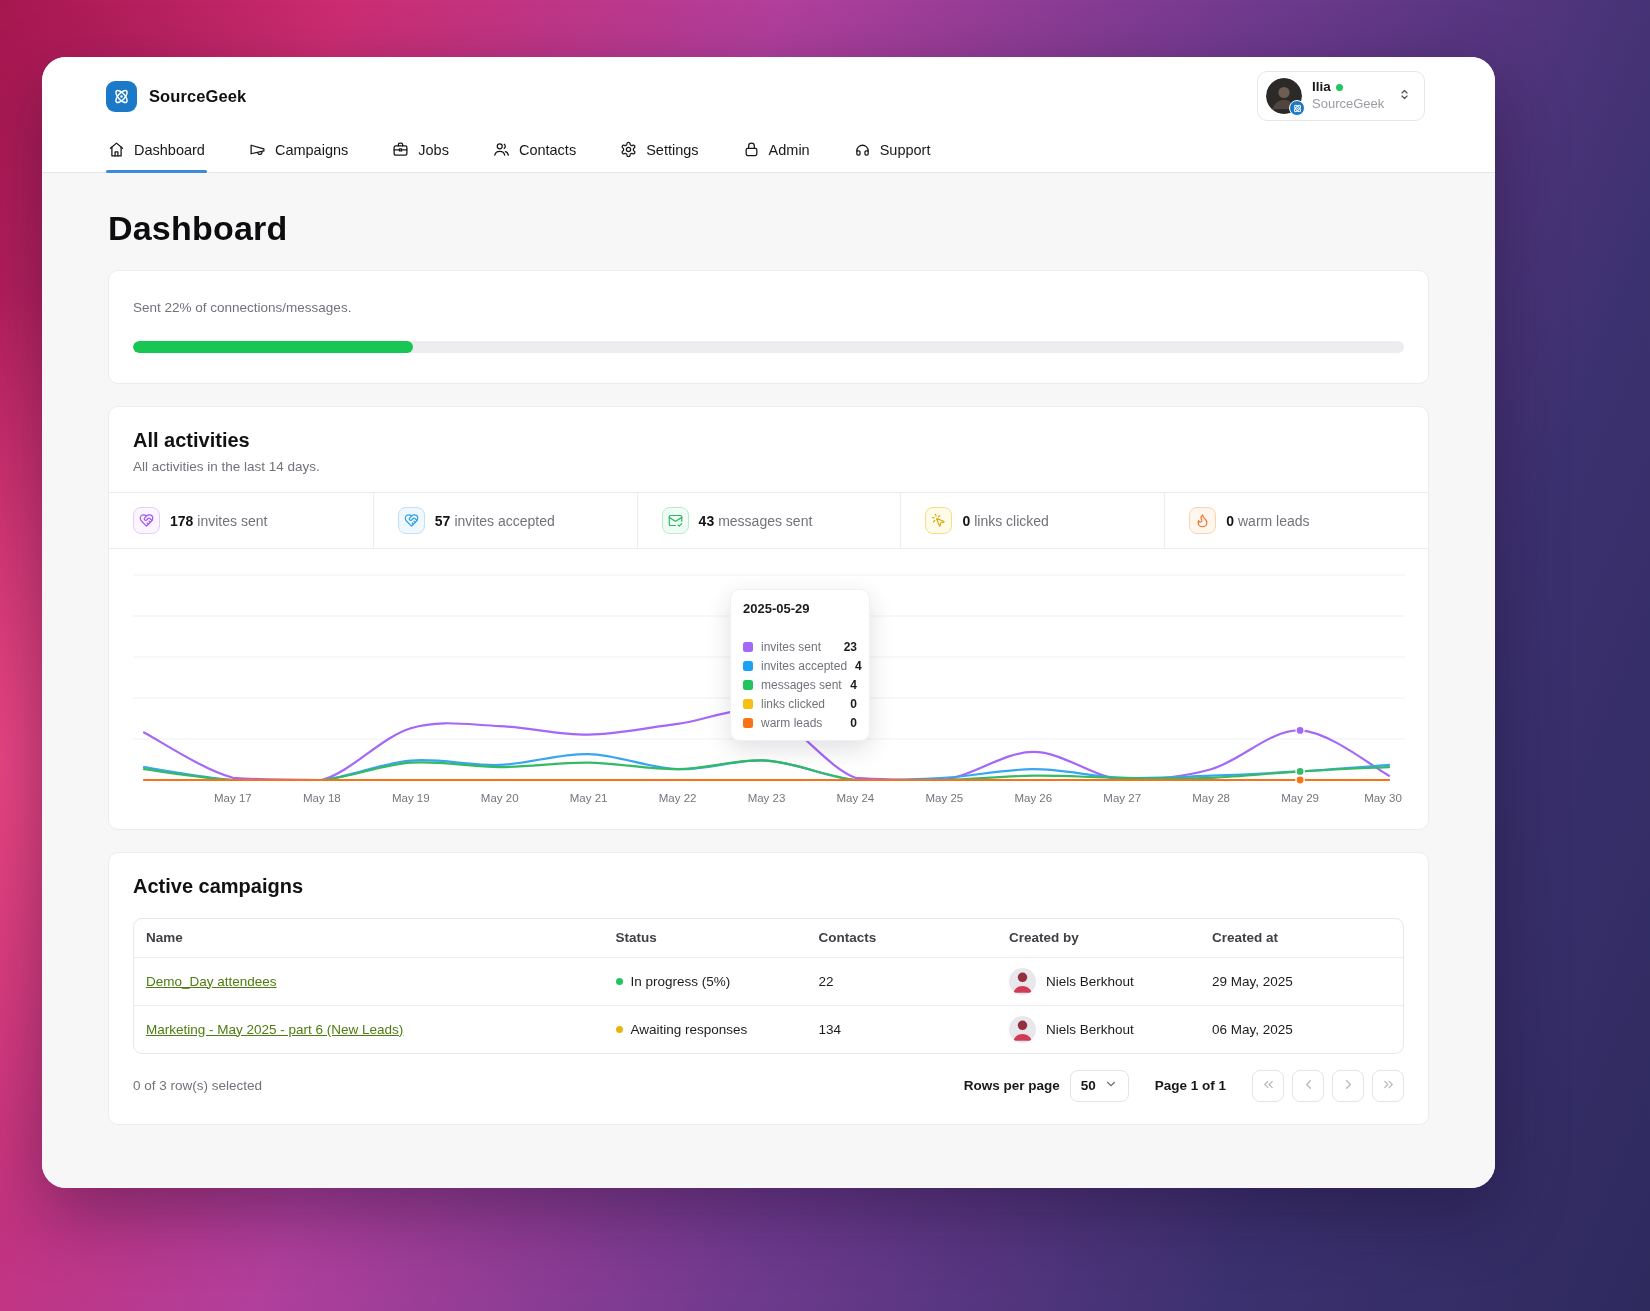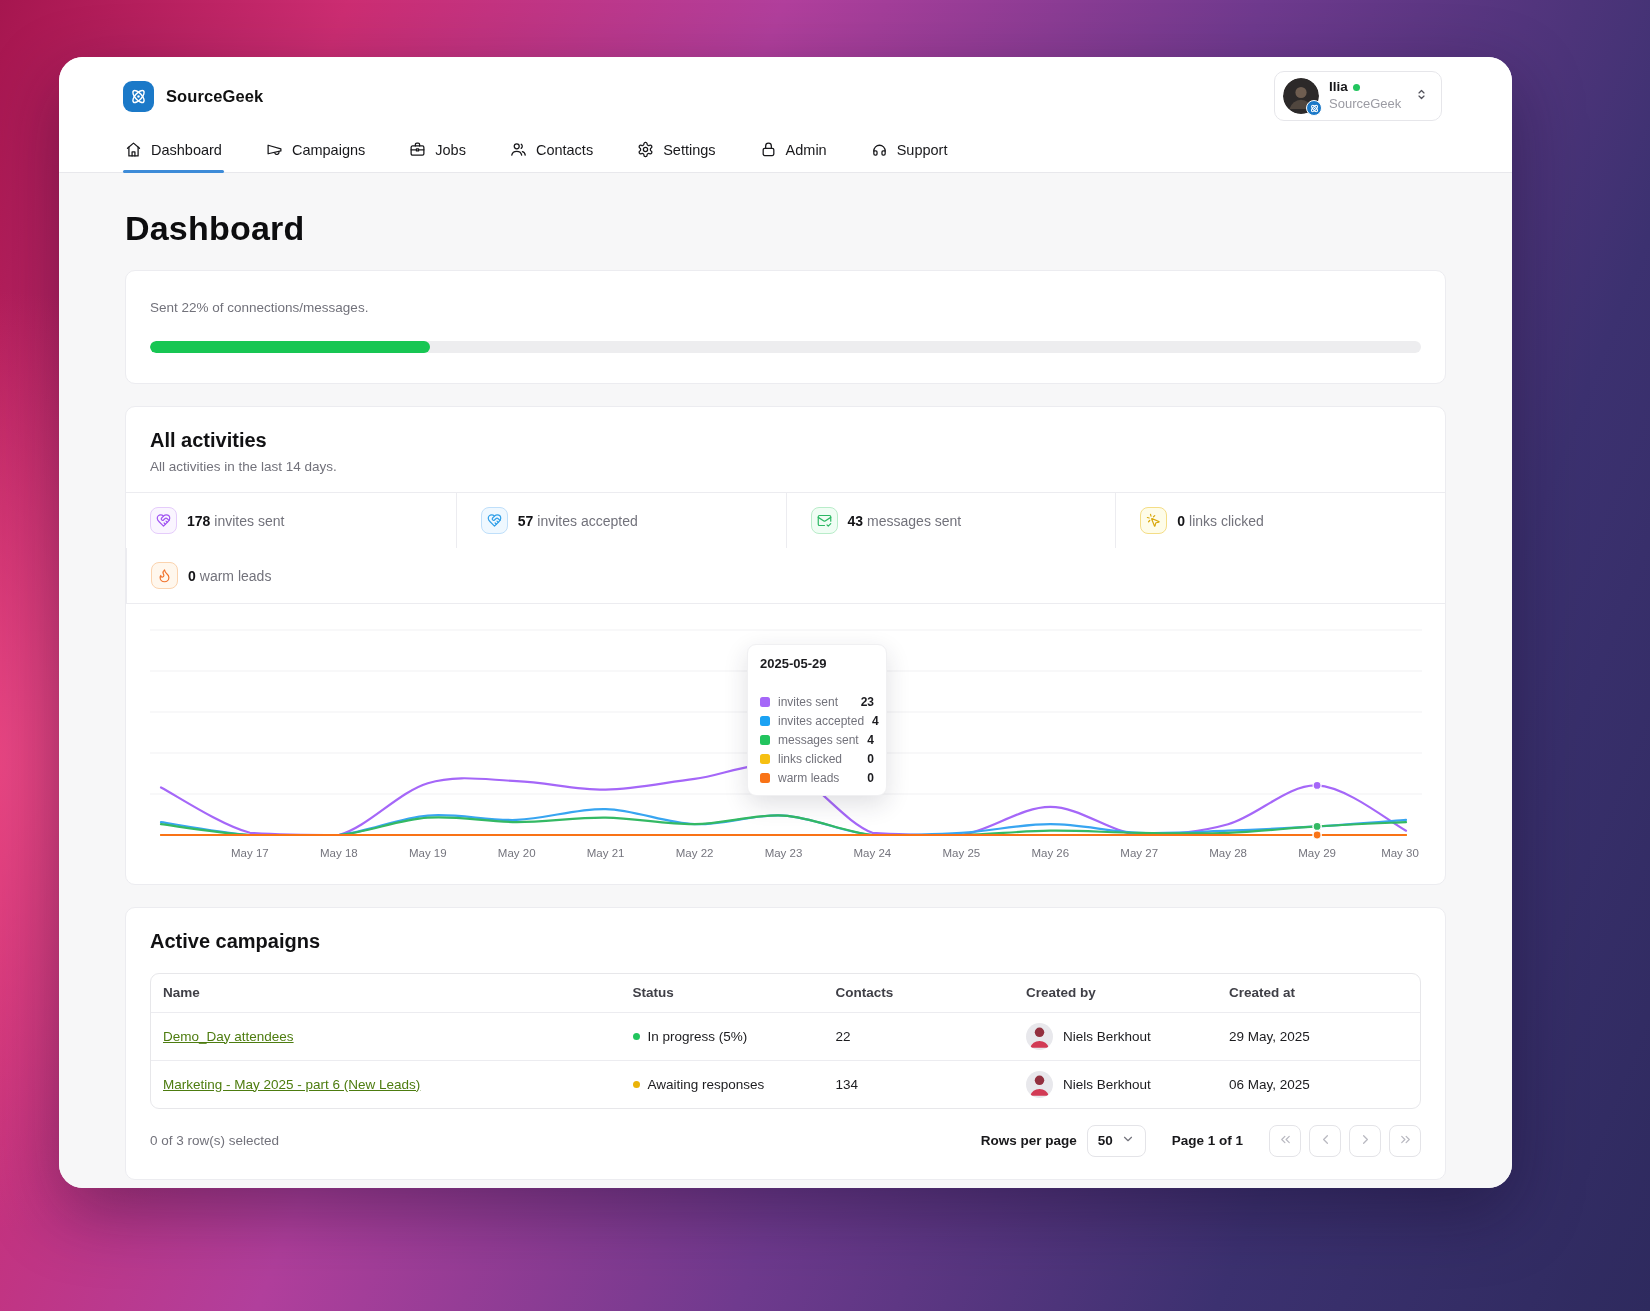--- a/index.html
+++ b/index.html
@@ -4,21 +4,21 @@
 <style>
   * { margin:0; padding:0; box-sizing:border-box; }
   html,body { width:1650px; height:1311px; font-family:"Liberation Sans", sans-serif; }
   body {
     position:relative; overflow:hidden;
     background:
       radial-gradient(900px 760px at -2% 58%, rgba(240,76,136,.85), rgba(240,76,136,0) 62%),
       linear-gradient(112deg, #a6164f 0%, #cc2d72 16%, #b13f9c 36%, #6f3a8e 58%, #3c3170 80%, #2e2a5e 100%);
   }
   .window {
-    position:absolute; left:59px; top:57px; width:1453px; height:1131px;
+    position:absolute; left:42px; top:57px; width:1453px; height:1131px;
     background:#fff; border-radius:24px; overflow:hidden;
     box-shadow:0 24px 70px rgba(20,10,40,.4);
     display:flex; flex-direction:column;
   }
   
   .topbar { background:#fff; padding:14px 70px 0 64px; display:flex; align-items:center; justify-content:space-between; }
   .brand { display:flex; align-items:center; gap:12px; }
   .logo-box { width:31px; height:31px; border-radius:9px; background:#1b79c8; color:#fff; display:flex; align-items:center; justify-content:center; }
   .brand-name { font-size:16.5px; font-weight:700; color:#111; letter-spacing:.1px; }
   .user-chip { display:flex; align-items:center; gap:10px; border:1px solid #e6e6ea; border-radius:10px; padding:6px 12px 6px 8px; min-width:168px; background:#fff; cursor:pointer; }
@@ -39,21 +39,21 @@
   .content { flex:1; background:#f7f7f8; padding:0 66px; overflow:hidden; }
   .page-title { font-size:34px; font-weight:800; color:#0d0d0f; margin-top:36px; letter-spacing:.2px; }
   .card { background:#fff; border:1px solid #ececf0; border-radius:10px; margin-top:22px; }
   .card-pad { padding:22px 24px; }
   .card-title { font-size:20px; font-weight:700; color:#111113; }
   .card-sub { font-size:13.5px; color:#72727b; margin-top:7px; }
   
   .progress-track { height:12px; border-radius:7px; background:#ededef; margin:26px 24px 30px 24px; overflow:hidden; }
   .progress-fill { height:100%; border-radius:7px; }
   
-  .stats-row { display:grid; grid-template-columns:repeat(4,1fr); border-top:1px solid #ececf0; border-bottom:1px solid #ececf0; margin-top:18px; }
+  .stats-row { display:grid; grid-template-columns:repeat(5,1fr); border-top:1px solid #ececf0; border-bottom:1px solid #ececf0; margin-top:18px; }
   .stat-cell { display:flex; align-items:center; gap:10px; padding:14px 10px 14px 24px; }
   .stat-cell + .stat-cell { border-left:1px solid #ececf0; }
   .stat-badge { width:27px; height:27px; border-radius:8px; border:1px solid; display:flex; align-items:center; justify-content:center; flex:none; }
   .stat-text { font-size:14px; color:#72727b; }
   .stat-text b { color:#131316; font-weight:700; margin-right:4px; }
   
   .chart-wrap { position:relative; padding:4px 24px 14px 24px; }
   .chart-wrap svg { display:block; }
   .axis-label { font-size:11.5px; fill:#74747d; }
   .tooltip {

